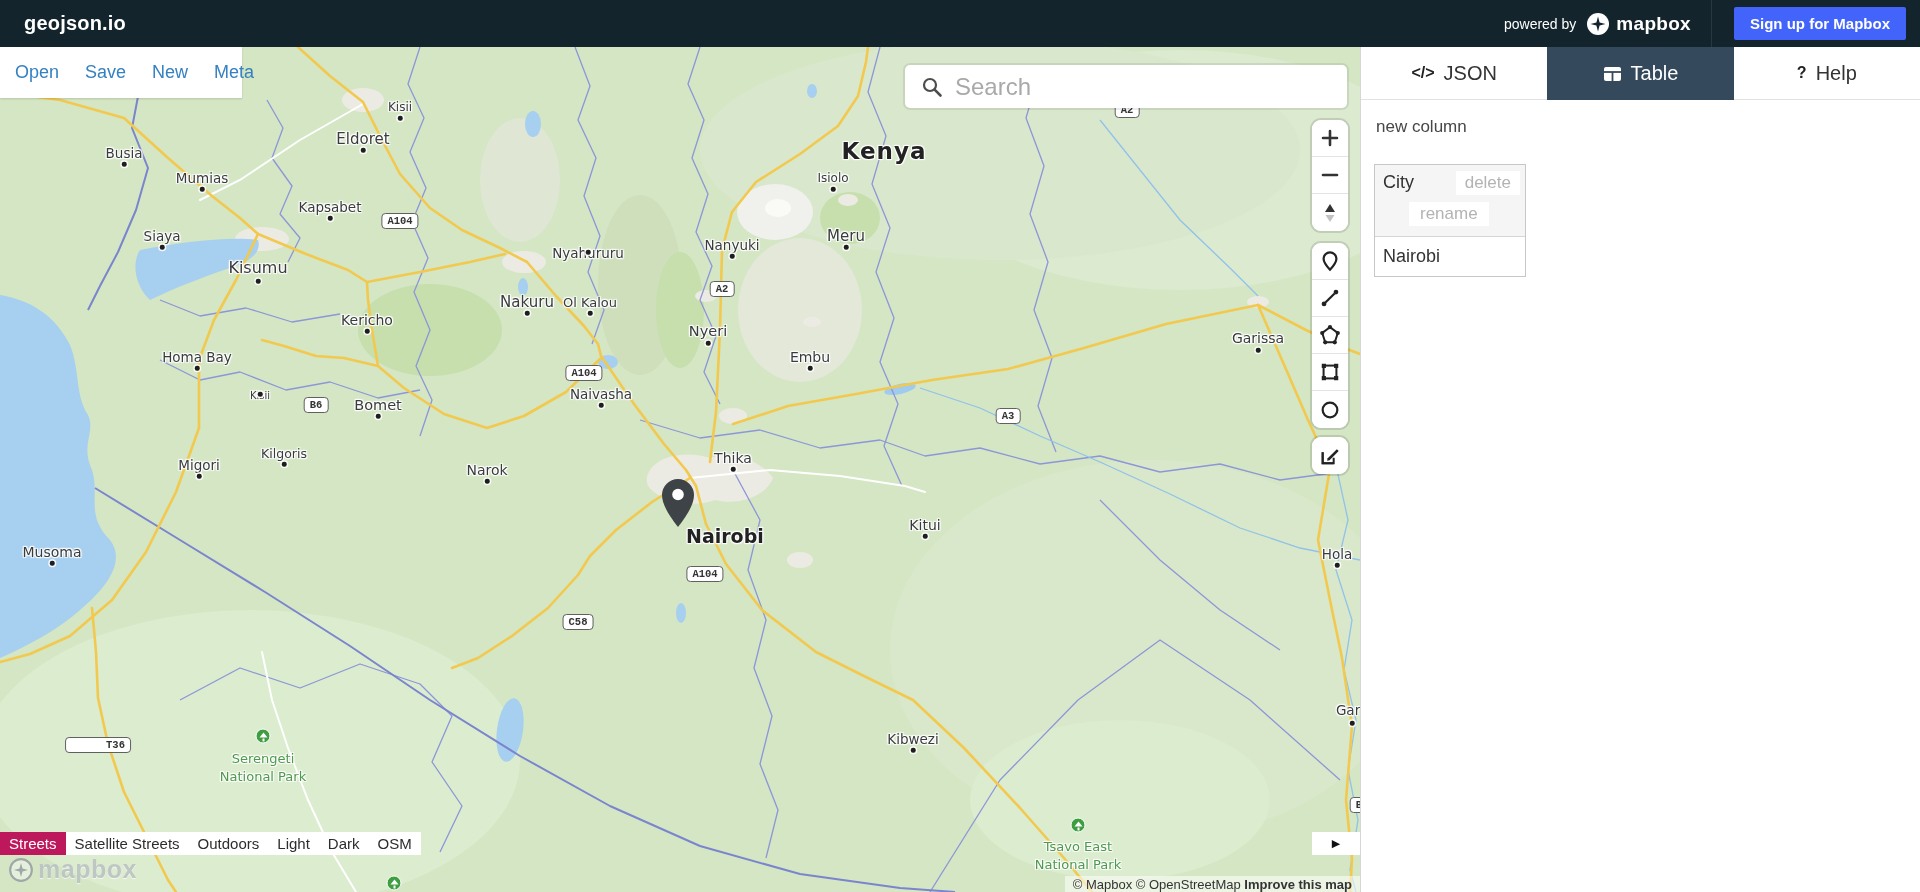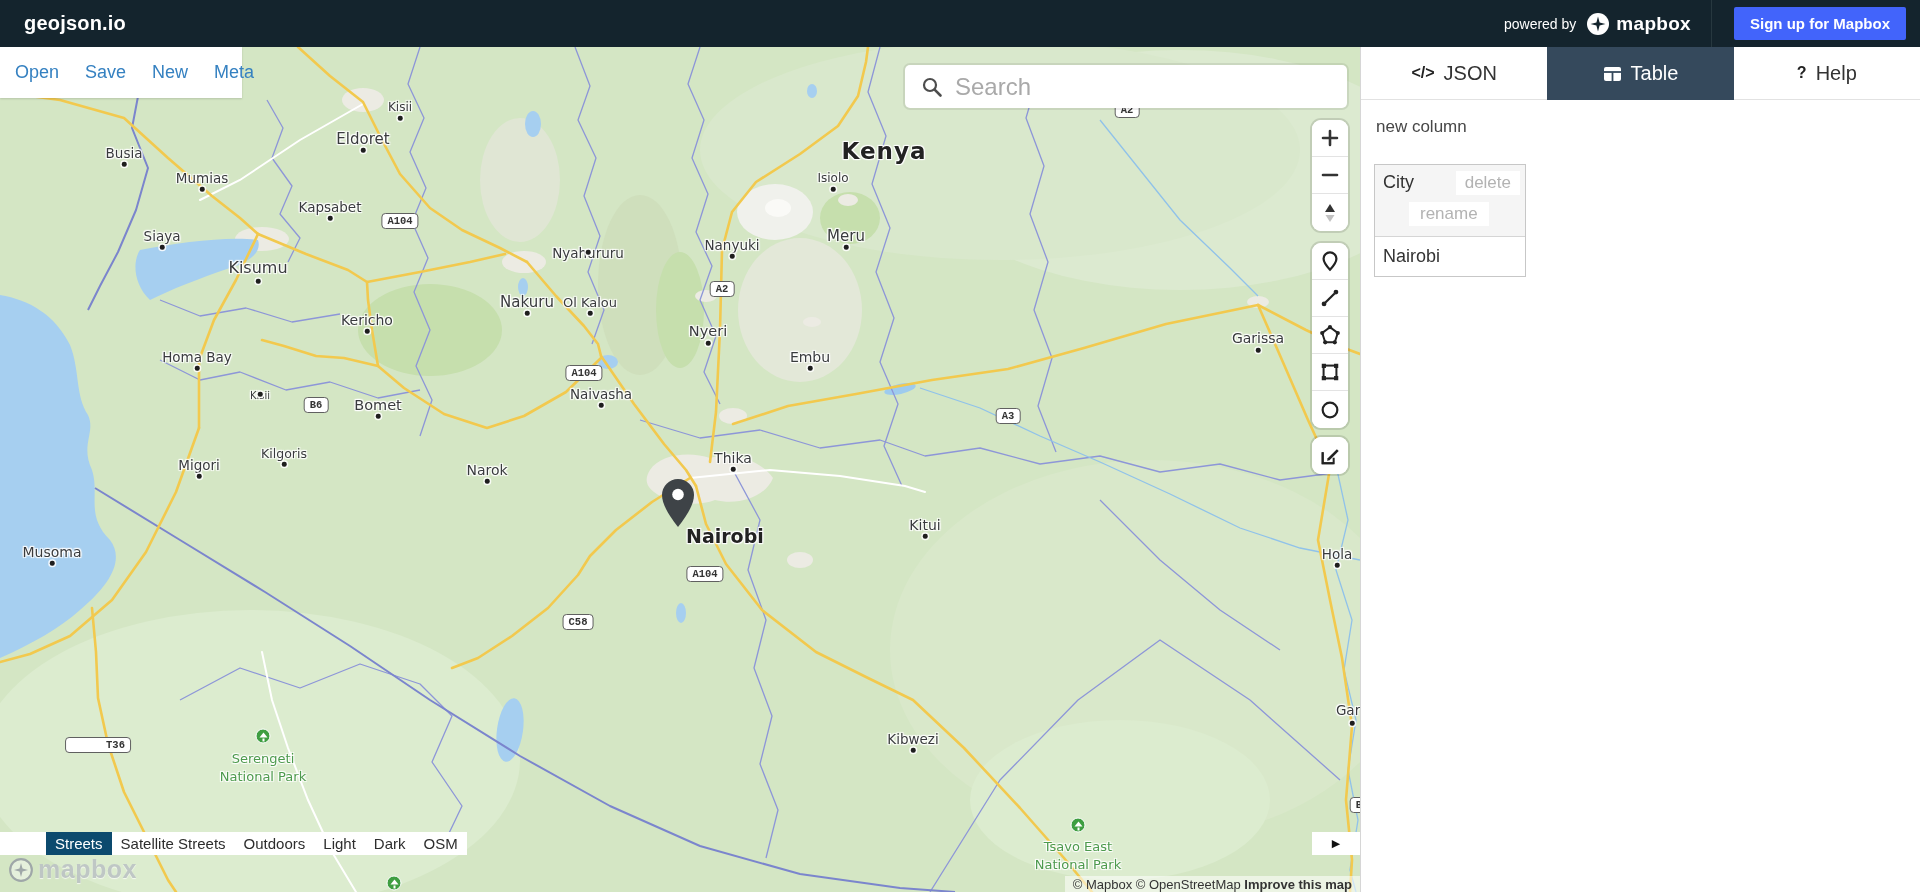--- a/index.html
+++ b/index.html
@@ -48,21 +48,21 @@
              font-size:22px; font-weight:bold; color:#333; }
   .ctl-btn:last-child { border-bottom:none; }
   #ctl-zoom { top:73px; }
   #ctl-draw { top:196px; }
   #ctl-edit { top:390px; }
 
   
   #stylebar { position:absolute; left:0; top:785px; height:23px; background:#fff; z-index:24;
               display:flex; align-items:stretch; font-size:15px; }
   .style-option { padding:0 9px; line-height:23px; color:#2d2d2d; cursor:pointer; white-space:nowrap; }
-  .style-option.active { background:#0c4a6e; color:#fff;margin-left:46px; }
+  .style-option.active { background:#be185d; color:#fff; }
 
   
   #watermark { position:absolute; left:8px; top:808px; display:flex; align-items:center; z-index:23; opacity:.9; }
   #watermark-text { font-size:25px; font-weight:bold; color:#bcc3c5; letter-spacing:.5px; margin-left:4px;
                     text-shadow:0 1px 1px rgba(255,255,255,.8); }
 
   
   #attribution { position:absolute; right:0; top:829px; height:16px; z-index:23;
                  background:rgba(255,255,255,.55); padding:1px 8px 0 8px; font-size:13px; color:#333;
                  white-space:nowrap; }

